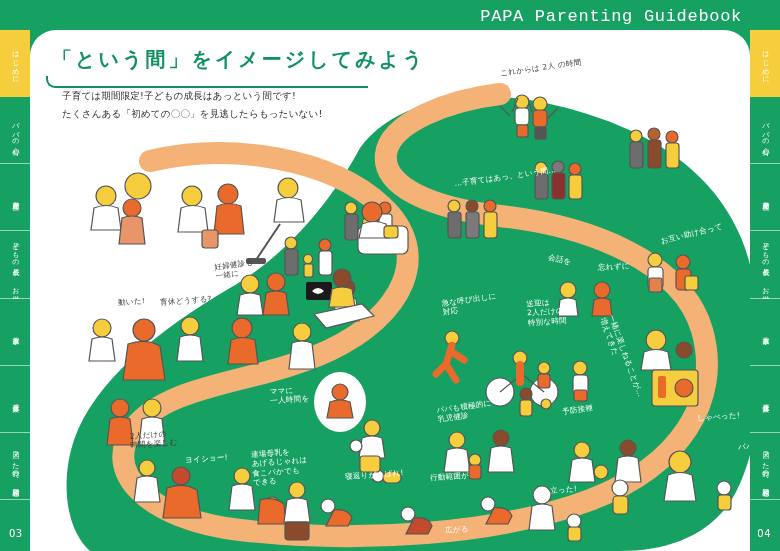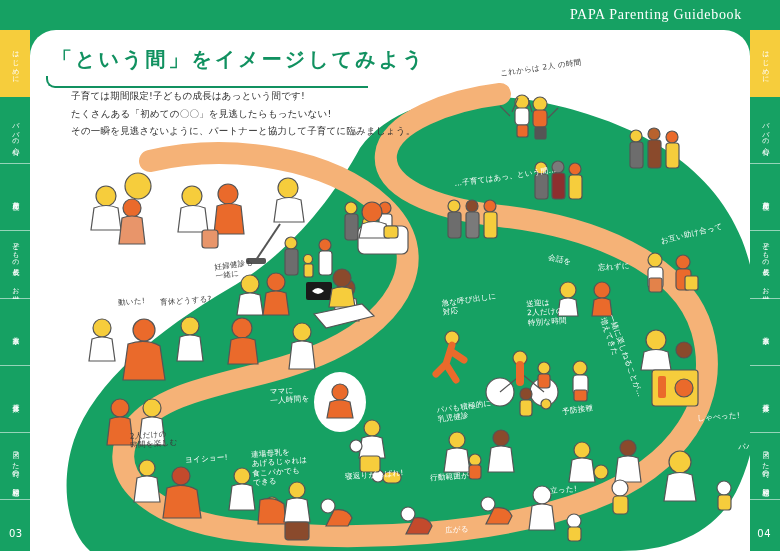--- a/index.html
+++ b/index.html
@@ -16,22 +16,22 @@
     background:#ffffff;
     border-top-left-radius:26px;border-top-right-radius:26px;
     overflow:hidden;
   }
   
   .header-band{
     position:absolute;left:0;top:0;width:780px;height:30px;background:#16a163;
   }
   .brand{
     position:absolute;right:38px;top:7px;
-    color:#ffffff;font-family:Liberation Serif, serif;
-    font-size:14px;letter-spacing:.7px;white-space:nowrap;
+    color:#ffffff;font-family:Liberation Mono, monospace;
+    font-size:17px;letter-spacing:.7px;white-space:nowrap;
   }
 
   
   .tabs{position:absolute;top:30px;width:30px;height:470px;}
   .tabs.left{left:0;}
   .tabs.right{right:0;}
   .tab{
     position:relative;width:30px;box-sizing:border-box;
     display:flex;align-items:center;justify-content:center;
     color:#ffffff;font-size:7px;line-height:1.25;letter-spacing:.6px;
@@ -53,21 +53,21 @@
   .title{
     color:#119160;font-size:20px;font-weight:bold;letter-spacing:3px;
     white-space:nowrap;font-family:"DejaVu Sans","Liberation Sans",sans-serif;
   }
   .title-rule{
     position:absolute;left:-6px;top:30px;width:320px;height:10px;
     border-left:2px solid #119160;border-bottom:2px solid #119160;
     border-bottom-left-radius:9px;
   }
   .lede{
-    position:absolute;left:41px;top:57px;
+    position:absolute;left:32px;top:57px;
     color:#2d2d2d;font-size:9.5px;line-height:1.85;letter-spacing:.2px;
     font-family:"DejaVu Sans","Liberation Sans",sans-serif;white-space:nowrap;
   }
 
   
   .stage{position:absolute;left:0;top:0;width:720px;height:521px;}
   .stage svg{display:block;}
 
   .hw{
     position:absolute;font-size:7.5px;line-height:1.25;color:#3a3a3a;
@@ -464,17 +464,16 @@
         </div>
     </div>
 
     <div class="title-wrap">
       <div class="title">「という間」をイメージしてみよう</div>
       <div class="title-rule"></div>
     </div>
     <div class="lede" id="lede">
         <div>子育ては期間限定!子どもの成長はあっという間です!</div>
         <div>たくさんある「初めての〇〇」を見逃したらもったいない!</div>
-        <div>その一瞬を見逃さないように、パートナーと協力して子育てに臨みましょう。</div>
       </div>
 
   </div>
 </div>
 
 </body></html>

